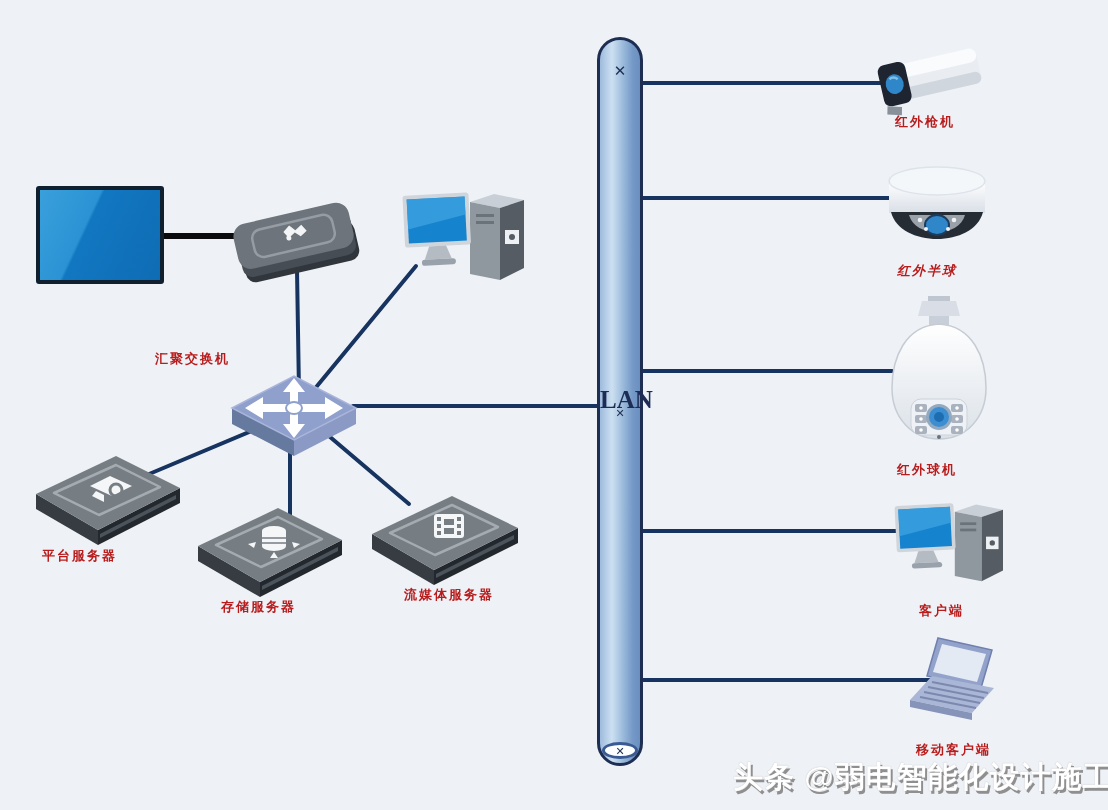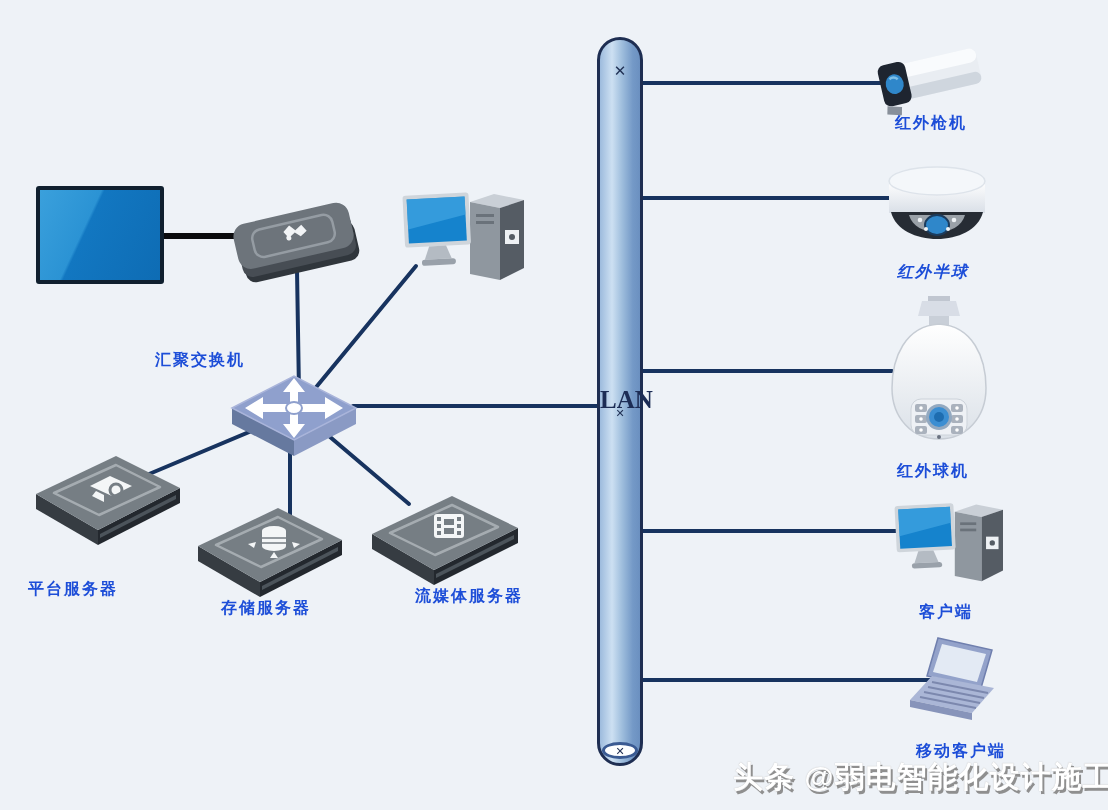--- a/index.html
+++ b/index.html
@@ -4,23 +4,23 @@
 <style>
   html,body{margin:0;padding:0;background:#ffffff;}
   #canvas{
     position:relative;width:1108px;height:810px;overflow:hidden;
     background:#eef2f7;
     font-family:"Liberation Sans","DejaVu Sans",sans-serif;
   }
   #wires{position:absolute;left:0;top:0;z-index:1;}
   .dev{position:absolute;z-index:2;}
   .lbl{
-    position:absolute;z-index:3;color:#1d4ed8;
+    position:absolute;z-index:3;color:#b91c1c;
     font-family:"Liberation Serif","DejaVu Serif",serif;
-    font-weight:700;font-size:16px;letter-spacing:2px;white-space:nowrap;
+    font-weight:700;font-size:13px;letter-spacing:2px;white-space:nowrap;
   }
   
   #bus{
     position:absolute;left:597px;top:37px;width:46px;height:729px;z-index:2;
     box-sizing:border-box;border:3px solid #1e2e52;border-radius:23px;
     background:linear-gradient(90deg,#9dbbdd 0%,#cde0f2 30%,#9fbedd 55%,#7499c7 82%,#6b90c0 100%);
   }
   .bus-x{
     position:absolute;left:0;width:100%;text-align:center;
     color:#1e2e52;font-size:15px;font-weight:700;line-height:1;
@@ -262,23 +262,23 @@
     <g stroke="#7c88ae" stroke-width="2">
       <line x1="30" y1="46" x2="86" y2="57"></line>
       <line x1="26" y1="51" x2="82" y2="62"></line>
       <line x1="22" y1="56" x2="78" y2="67"></line>
       <line x1="18" y1="61" x2="74" y2="72"></line>
     </g>
     <polygon points="8,64 70,77 70,84 8,71" fill="#8794ba"></polygon>
   </svg>
 
   <div class="lbl" style="left:155px;top:350px;">汇聚交换机</div>
-  <div class="lbl" style="left:28px;top:547px;margin-top:32px;">平台服务器</div>
+  <div class="lbl" style="left:42px;top:547px;">平台服务器</div>
   <div class="lbl" style="left:212px;top:598px;margin-left:9px;">存储服务器</div>
-  <div class="lbl" style="left:415px;top:586px;">流媒体服务器</div>
+  <div class="lbl" style="left:404px;top:586px;">流媒体服务器</div>
   <div class="lbl" style="left:895px;top:113px;">红外枪机</div>
   <div class="lbl" style="left:897px;top:262px;font-style:italic;">红外半球</div>
   <div class="lbl" style="left:897px;top:452px;margin-top:9px;">红外球机</div>
   <div class="lbl" style="left:919px;top:602px;">客户端</div>
   <div class="lbl" style="left:916px;top:732px;margin-top:9px;">移动客户端</div>
 
   <div id="watermark">头条 @弱电智能化设计施工</div>
 
 </div>
 

